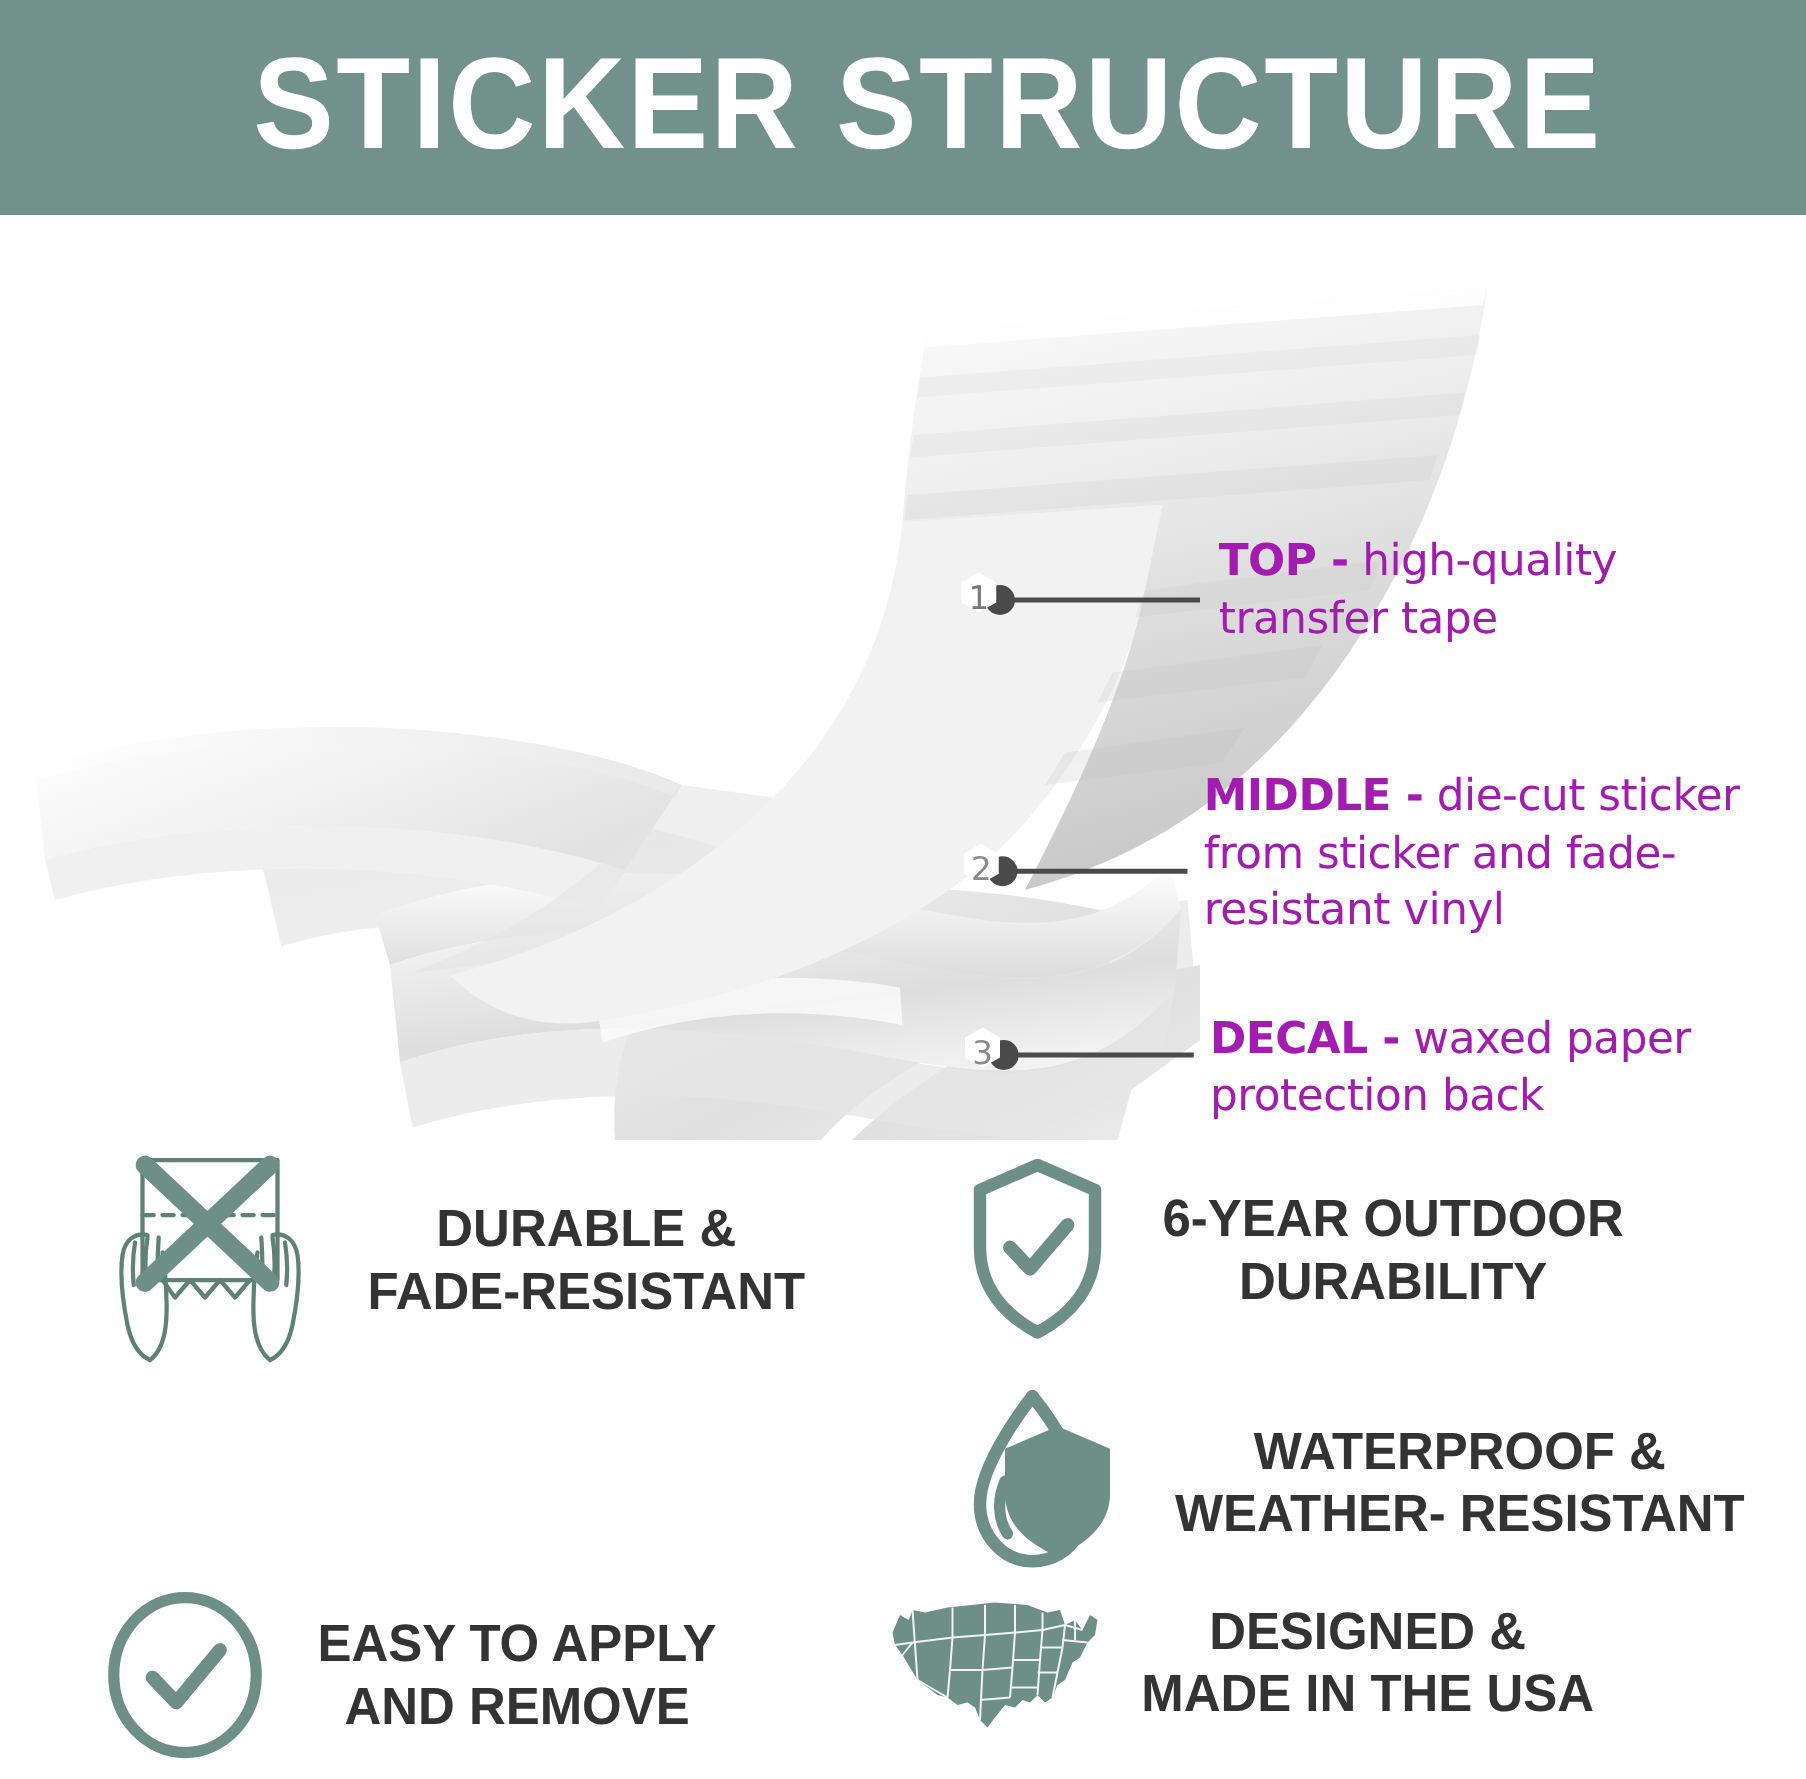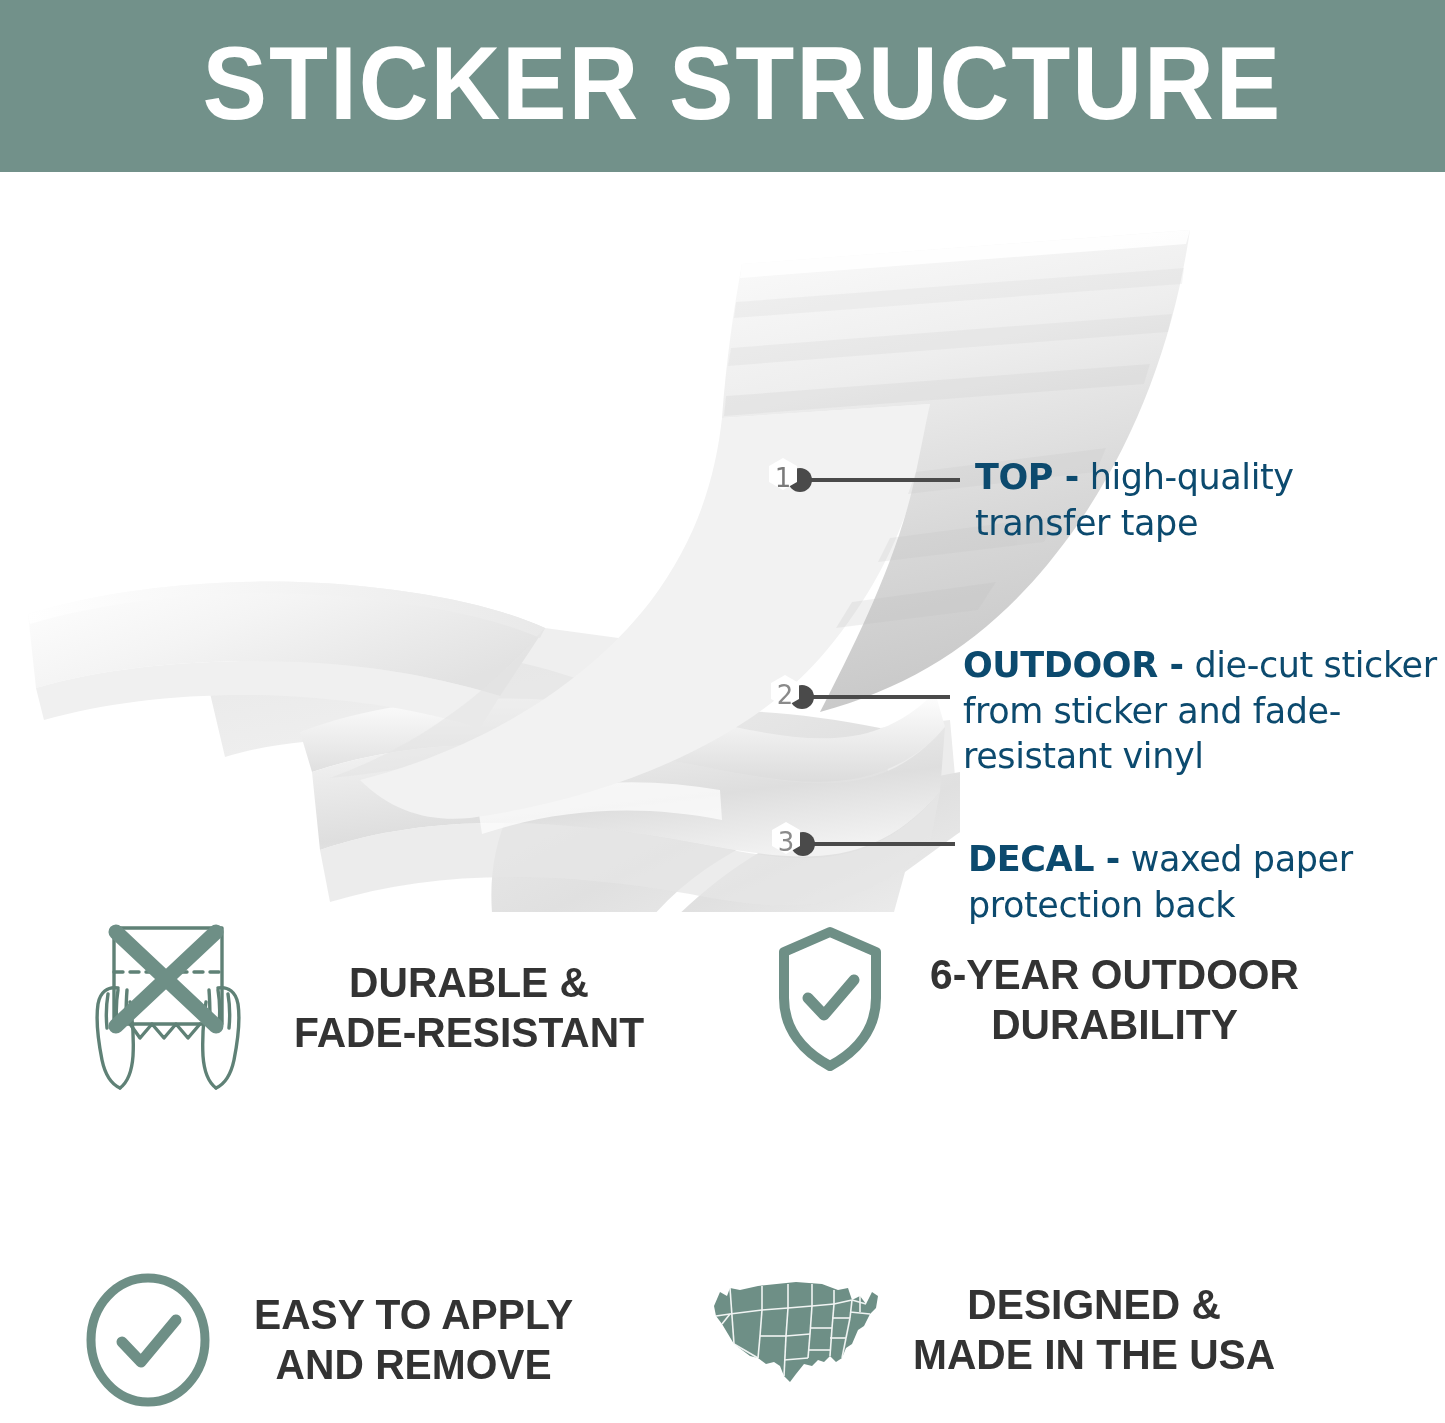--- a/index.html
+++ b/index.html
@@ -56,23 +56,22 @@
   .diagram-svg {
     position: absolute;
     left: 0;
     top: 0;
   }
   .callout-text {
     position: absolute;
     font-family: "DejaVu Sans", "Liberation Sans", sans-serif;
     font-size: 35px;
     line-height: 1.30;
-    color: #0c4a6e;
+    color: #a21caf;
     letter-spacing: -0.4px;
-    margin-top: 28px;
   }
   .callout-text .lead {
     font-weight: 700;
   }
   .callout-1 { left: 975px; top: 255px; width: 460px; }
   .callout-2 { left: 963px; top: 443px; width: 478px; }
   .callout-3 { left: 968px; top: 637px; width: 465px; }
 
   
   .features {
@@ -264,21 +263,21 @@
         <circle cx="803" cy="672" r="12" fill="#4a4a4a"></circle>
         <polygon points="786,650 800,658 800,674 786,682 772,674 772,658" fill="#ffffff"></polygon>
         <text x="786" y="679" font-family="DejaVu Sans, sans-serif" font-size="26" fill="#8a8a8a" text-anchor="middle">3</text>
       </g>
     </svg>
 
     <div class="callout-text callout-1">
       <span class="lead">TOP -</span><span> high-quality transfer tape</span>
     </div>
     <div class="callout-text callout-2">
-      <span class="lead">OUTDOOR -</span><span> die-cut sticker from sticker and fade-resistant vinyl</span>
+      <span class="lead">MIDDLE -</span><span> die-cut sticker from sticker and fade-resistant vinyl</span>
     </div>
     <div class="callout-text callout-3">
       <span class="lead">DECAL -</span><span> waxed paper protection back</span>
     </div>
   </div>
 
   <div class="features">
 
     <div class="feature col-left row-1 feat-gap-a">
       <div class="feature-icon">
@@ -326,20 +325,39 @@
           <path d="M38 78 L54 95 L84 60" fill="none" stroke="#6e8f86" stroke-width="11" stroke-linecap="round" stroke-linejoin="round"></path>
         </svg>
       </div>
       <div class="feature-label">
         <div>6-YEAR OUTDOOR</div>
         <div>DURABILITY</div>
       </div>
     </div>
 
 
+    <div class="feature col-right row-2 feat-gap-b">
+      <div class="feature-icon">
+        <svg width="130" height="158" viewBox="0 0 130 158">
+
+          <path d="M56 10 C56 10 14 62 14 96 C14 122 33 142 56 142
+                   C72 142 85 134 92 121" fill="none" stroke="#6e8f86" stroke-width="10" stroke-linecap="round"></path>
+          <path d="M56 10 C56 10 72 30 80 46" fill="none" stroke="#6e8f86" stroke-width="10" stroke-linecap="round"></path>
+
+          <path d="M34 78 C28 92 28 108 36 120" fill="none" stroke="#6e8f86" stroke-width="9" stroke-linecap="round"></path>
+
+          <path d="M76 34 L118 52 V88 C118 112 100 128 76 138
+                   C52 128 34 112 34 88 V52 Z" fill="#6e8f86"></path>
+        </svg>
+      </div>
+      <div class="feature-label">
+        <div>WATERPROOF &amp;</div>
+        <div>WEATHER- RESISTANT</div>
+      </div>
+    </div>
 
     <div class="feature col-left row-3 feat-gap-a">
       <div class="feature-icon">
         <svg width="140" height="140" viewBox="0 0 140 140">
           <ellipse cx="70" cy="70" rx="57" ry="62" fill="none" stroke="#6e8f86" stroke-width="9"></ellipse>
           <path d="M44 72 L63 92 L98 50" fill="none" stroke="#6e8f86" stroke-width="11" stroke-linecap="round" stroke-linejoin="round"></path>
         </svg>
       </div>
       <div class="feature-label">
         <div>EASY TO APPLY</div>

